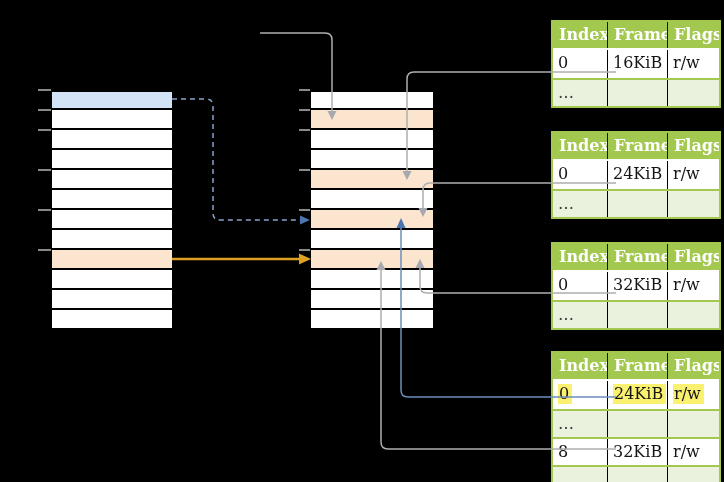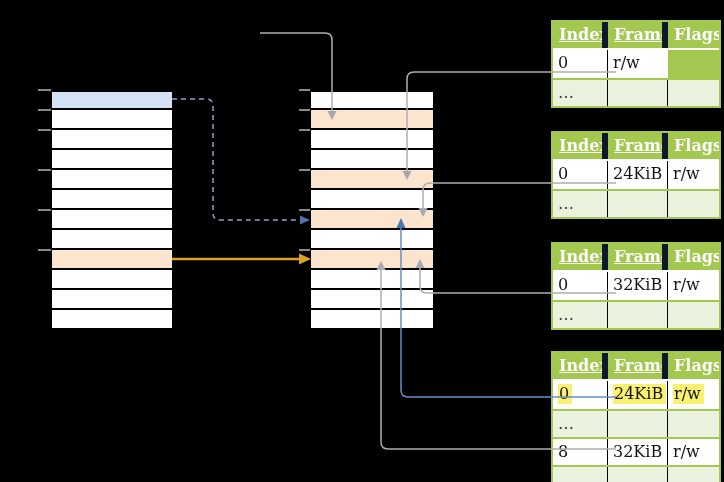--- a/index.html
+++ b/index.html
@@ -29,21 +29,21 @@
     border:2px solid var(--table-green);background:var(--table-green);
   }
   .trow{display:grid;grid-template-columns:55px 60px 51px;height:28px;box-sizing:border-box;}
   .trow.hdr{border-bottom:2px solid #fff;height:28px;}
   .trow.data + .trow.data{border-top:2px solid var(--table-green);}
   .cell{box-sizing:border-box;padding-left:5px;overflow:hidden;white-space:nowrap;}
   .hdrcell{
     background:var(--table-green);color:var(--header-text);
     font-weight:bold;font-size:16px;line-height:25px;padding-left:6px;
   }
-  .hdrcell.sep{border-right:6px solid #0f172a;text-decoration:underline;}
+  .hdrcell.sep{border-right:1px solid #0f172a;}
   .datacell{font-size:16px;line-height:25px;color:#141414;background:#fff;}
   .datacell.sep{border-right:1.5px solid #000;}
   .row-ellipsis .datacell{background:var(--table-green-light);color:#3a3a3a;}
   .hl{background:var(--highlight-yellow);padding:0 3px 1px 1px;}
   
   #overlay{position:absolute;left:0;top:0;width:724px;height:482px;pointer-events:none;}
 </style>
 </head>
 <body>
 
@@ -81,20 +81,21 @@
 
   <div id="tables">
       <div class="ptable" style="top: 20px;">
         <div class="trow hdr">
           <div class="cell hdrcell sep">Index</div>
           <div class="cell hdrcell sep">Frame</div>
           <div class="cell hdrcell">Flags</div>
         </div>
         <div class="trow data row-entry">
           <div class="cell datacell sep">0</div>
+          <div class="cell datacell sep">16KiB</div>
           <div class="cell datacell">r/w</div>
         </div>
         <div class="trow data row-ellipsis">
           <div class="cell datacell sep">…</div>
           <div class="cell datacell sep"></div>
           <div class="cell datacell"></div>
         </div>
       </div>
       <div class="ptable" style="top: 131px;">
         <div class="trow hdr">

